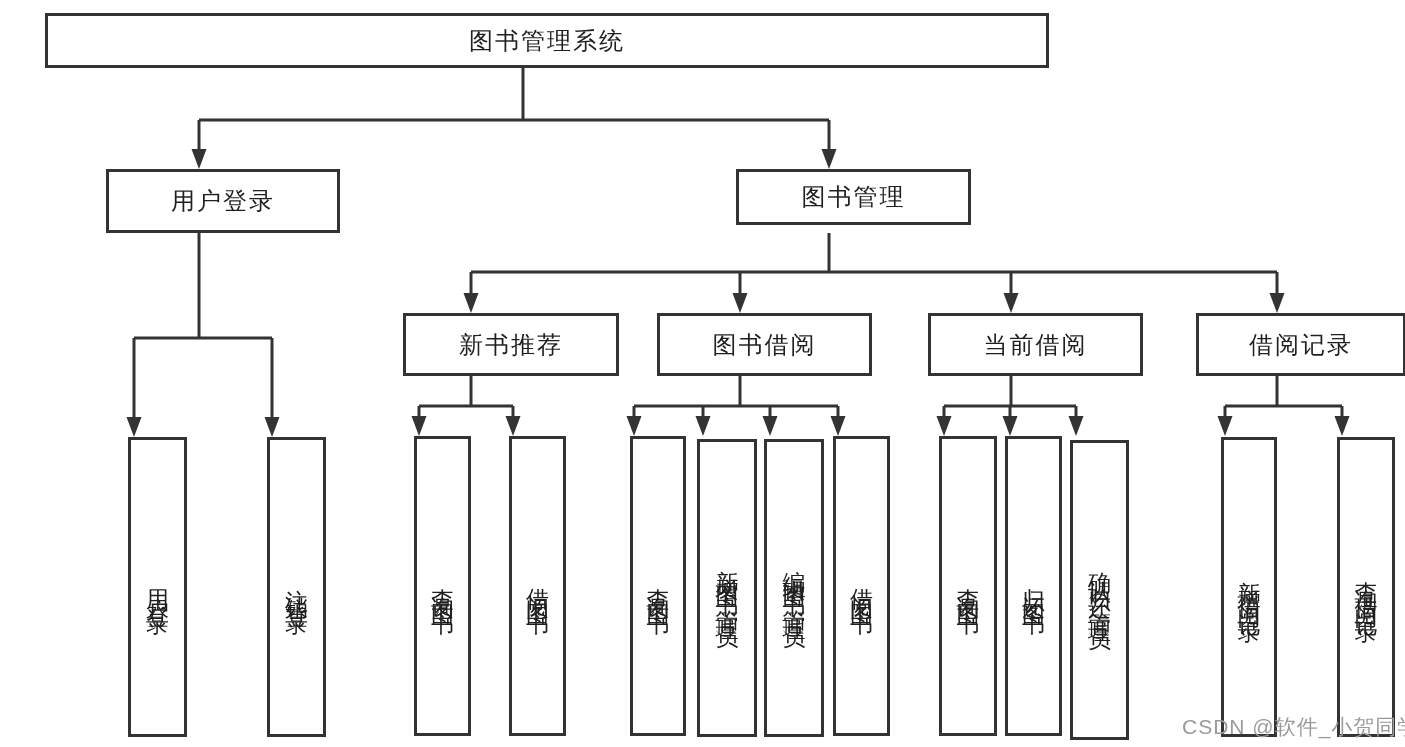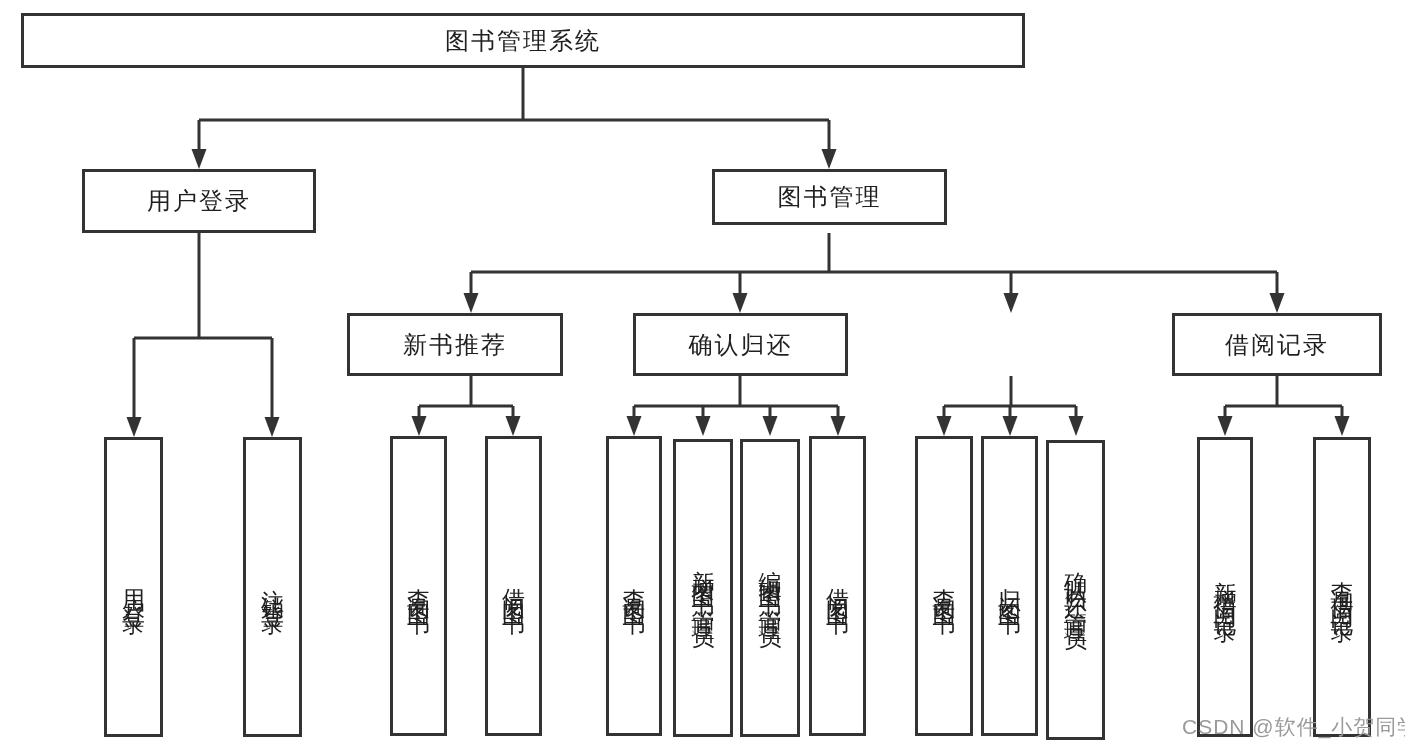--- a/index.html
+++ b/index.html
@@ -18,20 +18,21 @@
     pointer-events: none;
   }
   .box {
     position: absolute;
     box-sizing: border-box;
     border: 3px solid #333333;
     background: #ffffff;
     display: flex;
     align-items: center;
     justify-content: center;
+    margin-left: 24px;
   }
   .hbox .label {
     font-size: 24px;
     letter-spacing: 2px;
     color: #1f1f1f;
     white-space: nowrap;
   }
   .vbox .vlabel {
     writing-mode: vertical-rl;
     text-orientation: mixed;
@@ -125,25 +126,28 @@
     <span class="label">图书管理系统</span>
   </div>
 
   <div class="box hbox" style="left:82px;top:169px;width:234px;height:64px">
     <span class="label">用户登录</span>
   </div>
   <div class="box hbox" style="left:712px;top:169px;width:235px;height:56px">
     <span class="label">图书管理</span>
   </div>
 
-  <div class="box hbox" style="left:347px;top:313px;width:216px;height:63px">
+  <div class="box hbox" style="left:379px;top:313px;width:216px;height:63px">
     <span class="label">新书推荐</span>
   </div>
   <div class="box hbox" style="left:633px;top:313px;width:215px;height:63px">
-    <span class="label">确认归还</span>
+    <span class="label">图书借阅</span>
+  </div>
+  <div class="box hbox" style="left:904px;top:313px;width:215px;height:63px">
+    <span class="label">当前借阅</span>
   </div>
   <div class="box hbox" style="left:1172px;top:313px;width:210px;height:63px">
     <span class="label">借阅记录</span>
   </div>
 
   <div class="box vbox" style="left:104px;top:437px;width:59px;height:300px">
     <span class="vlabel">用户登录</span>
   </div>
   <div class="box vbox" style="left:243px;top:437px;width:59px;height:300px">
     <span class="vlabel">注销登录</span>

